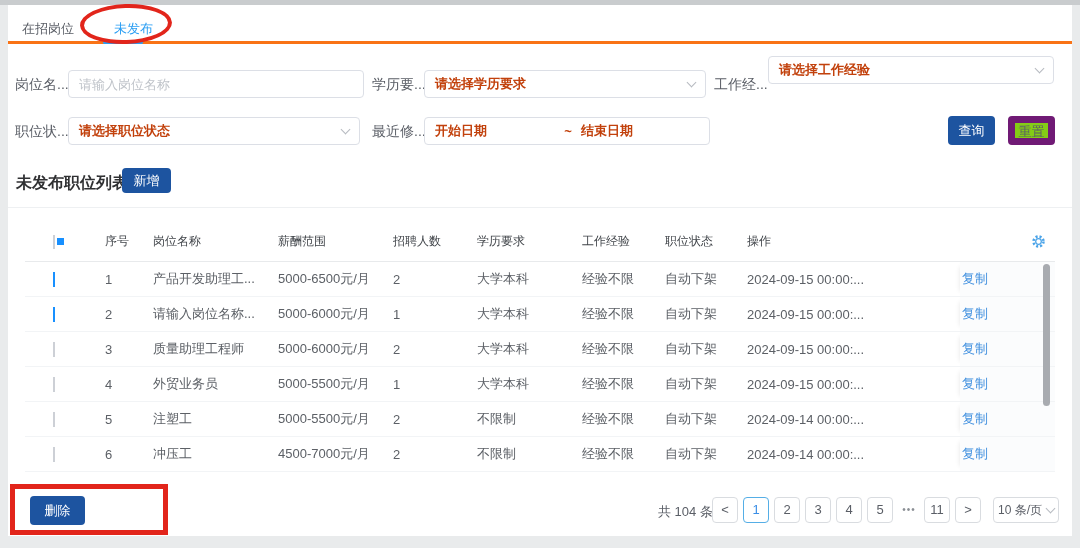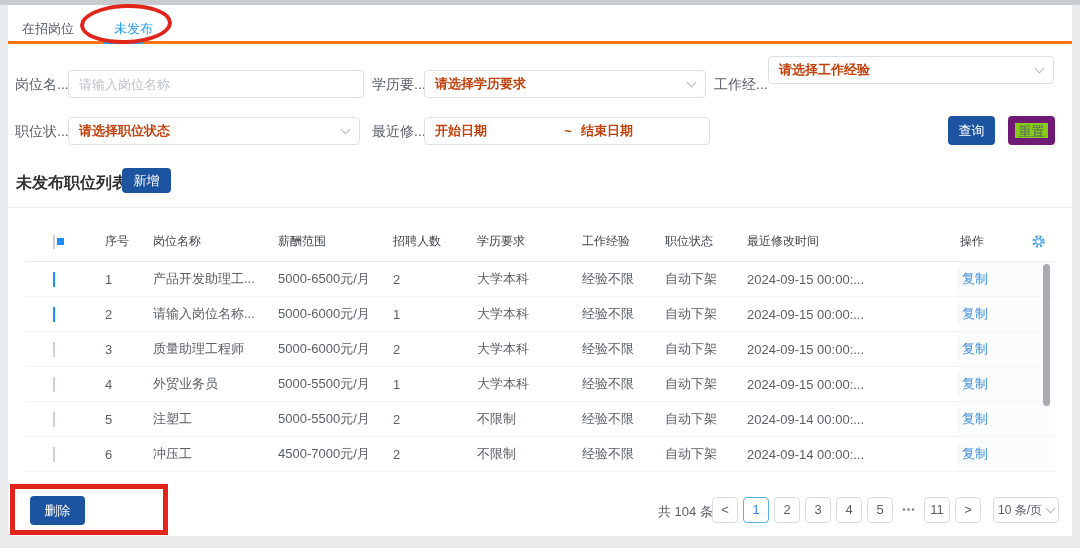--- a/index.html
+++ b/index.html
@@ -129,21 +129,20 @@
 <div class="tbl">
   <div class="trow thead">
     <div class="cell cb-cell"><span class="cb mixed"></span></div>
     <div class="cell">序号</div>
     <div class="cell">岗位名称</div>
     <div class="cell">薪酬范围</div>
     <div class="cell">招聘人数</div>
     <div class="cell">学历要求</div>
     <div class="cell">工作经验</div>
     <div class="cell">职位状态</div>
-    <div class="cell">最近修改时间</div>
     <div class="cell">操作</div>
     <span class="gear">
       <svg width="15" height="15" viewBox="0 0 24 24">
         <circle cx="12" cy="12" r="8" fill="none" stroke="#4aa3e8" stroke-width="4" stroke-dasharray="3.3 3.1"></circle>
         <circle cx="12" cy="12" r="4.5" fill="none" stroke="#4aa3e8" stroke-width="2"></circle>
       </svg>
     </span>
   </div>
 
   <div class="trow tr">

